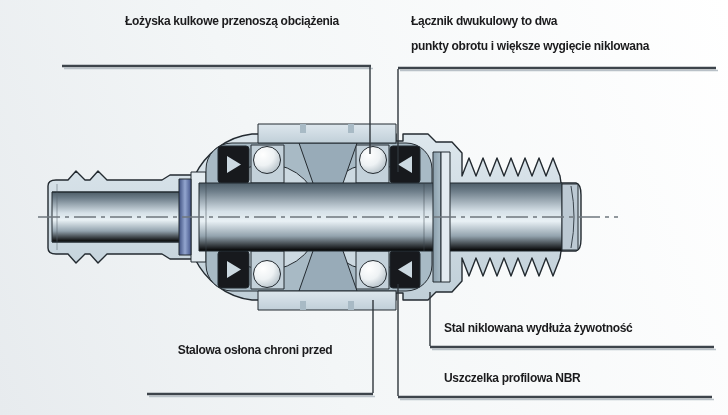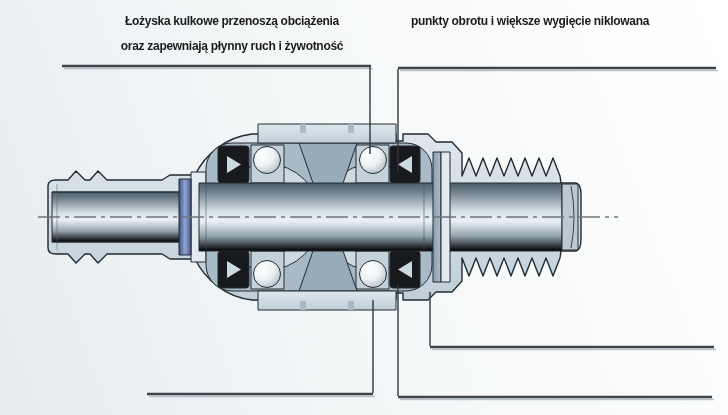--- a/index.html
+++ b/index.html
@@ -195,25 +195,28 @@
       <g>
         <path class="uls" d="M400,399.5 L714,399.5"></path>
         <path class="ul" d="M398,397 L712,397"></path>
         <path class="cl" d="M398,396 L398,284"></path>
       </g>
     </g>
   </svg>
 
   <div class="callout center" style="left:42px;top:9px;width:380px;">
     <div>Łożyska kulkowe przenoszą obciążenia</div>
-    <div>oraz zapewniają płynny ruch i żywotność</div>
   </div>
 
   <div class="callout" style="left:411px;top:9px;">
+    <div>Łącznik dwukulowy to dwa</div>
     <div>punkty obrotu i większe wygięcie niklowana</div>
   </div>
 
   <div class="callout center" style="left:85px;top:338px;width:340px;">
+    <div>Stalowa osłona chroni przed</div>
   </div>
 
-
+  <div class="callout" style="left:444px;top:316px;">Stal niklowana wydłuża żywotność</div>
+
+  <div class="callout" style="left:444px;top:366px;">Uszczelka profilowa  NBR</div>
 
 </div>
 
 </body></html>

